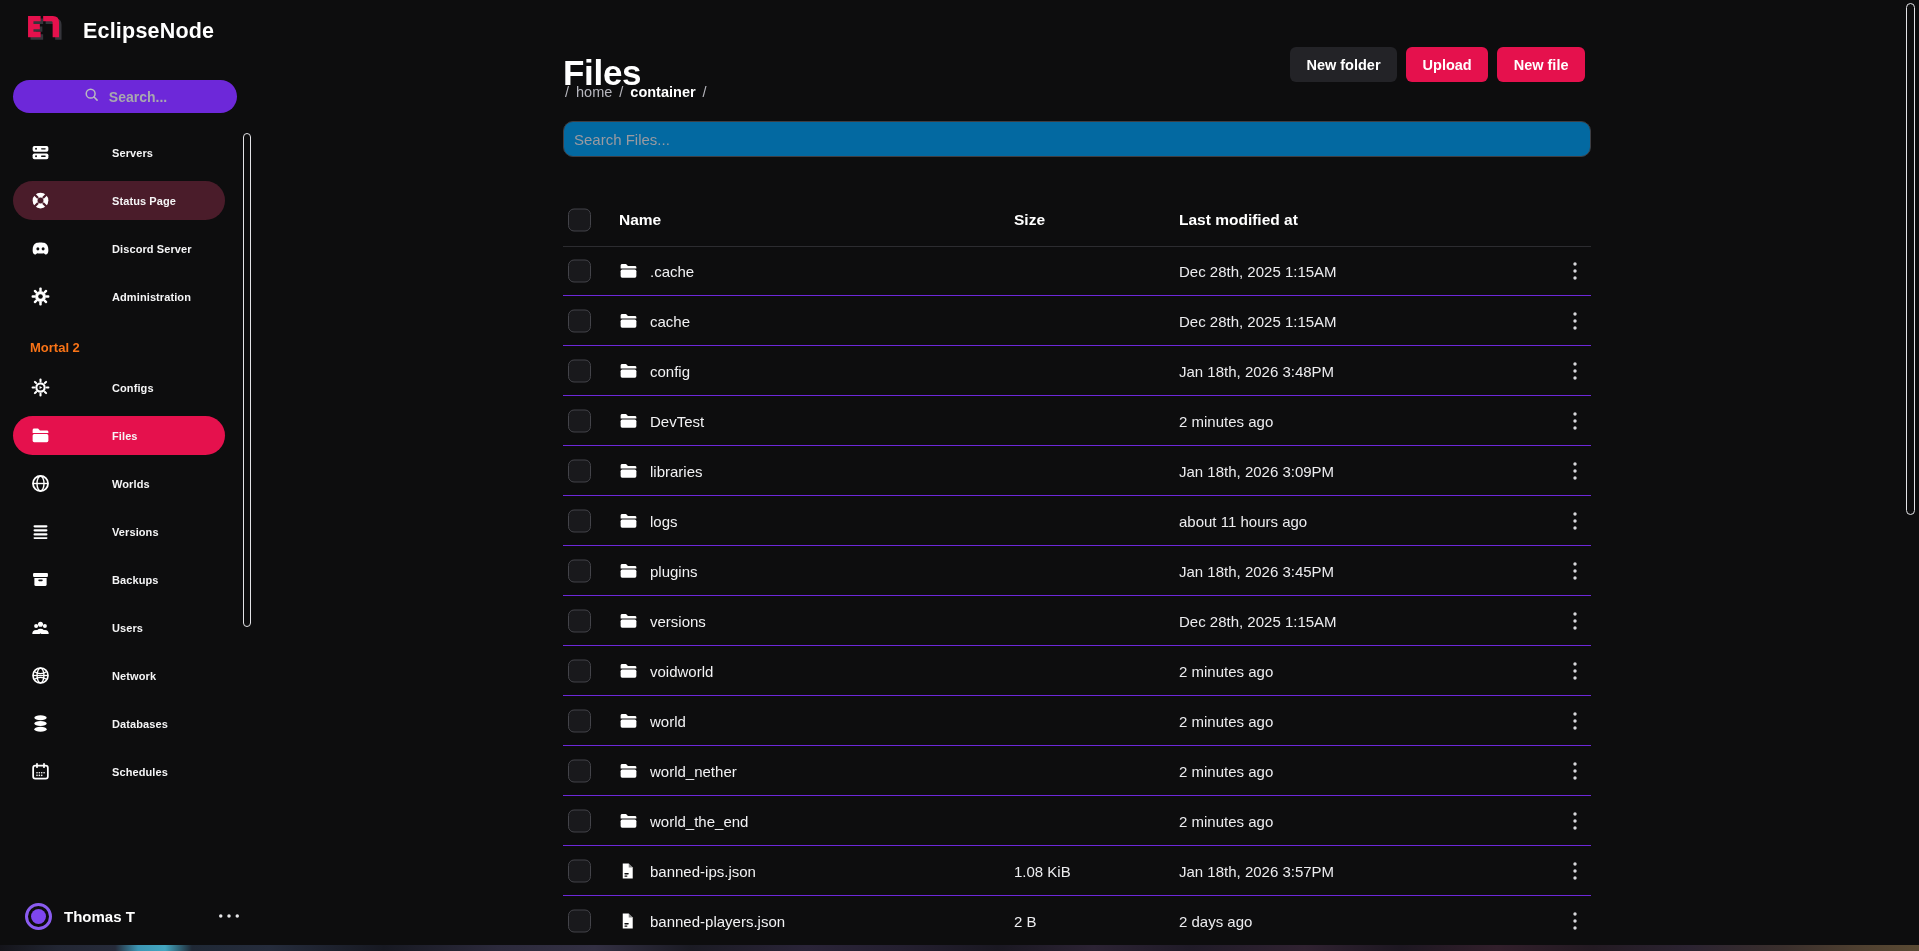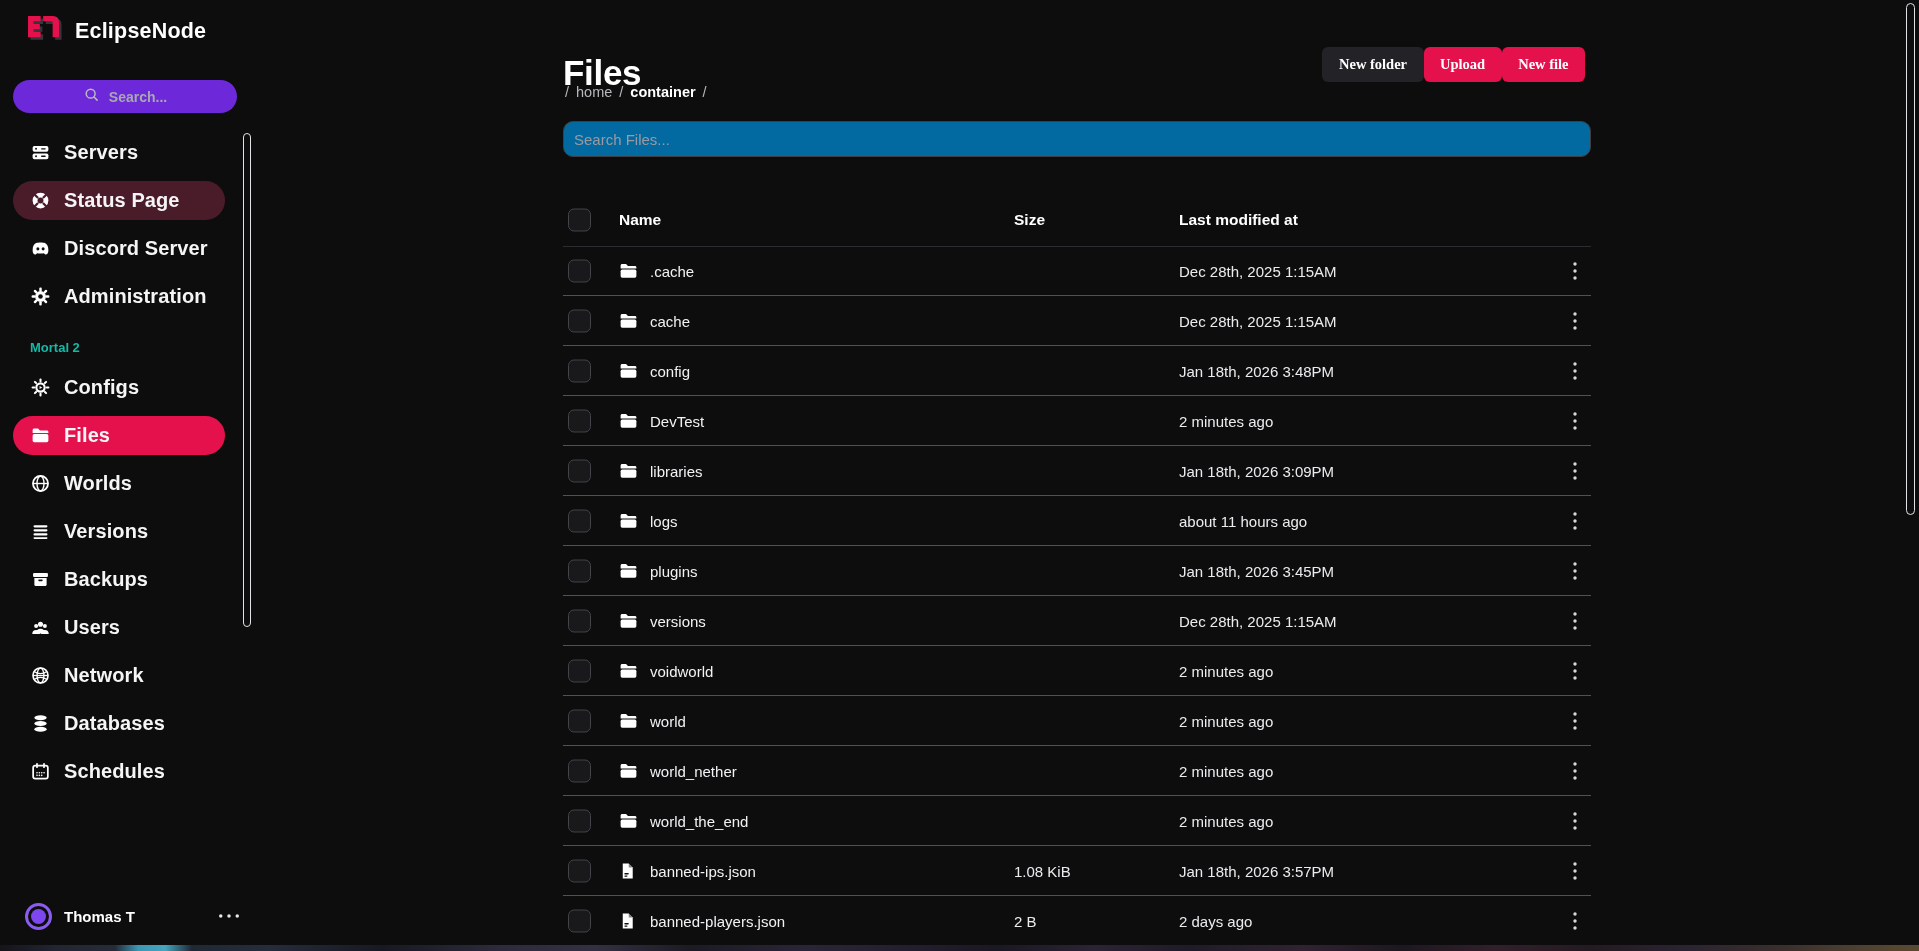--- a/index.html
+++ b/index.html
@@ -1,52 +1,52 @@
 <!DOCTYPE html>
 <html><head>
 <meta charset="utf-8">
 <style>
   html,body{margin:0;padding:0;background:#000;}
   .app{position:relative;width:1919px;height:951px;overflow:hidden;background:#0d0d0e;
        font-family:"Liberation Sans","DejaVu Sans",sans-serif;-webkit-font-smoothing:antialiased;}
 
   
   .sidebar{position:absolute;left:0;top:0;width:260px;height:100%;}
-  .logo{position:absolute;left:26px;top:14px;display:flex;align-items:center;gap:12px;}
+  .logo{position:absolute;left:26px;top:14px;display:flex;align-items:center;gap:20px;}
   .brand{font-size:21.5px;font-weight:800;color:#ffffff;letter-spacing:.2px;}
   .side-search{position:absolute;left:13px;top:80px;width:224px;height:33px;border-radius:17px;
        background:#6d28d9;display:flex;align-items:center;justify-content:center;gap:9px;cursor:text;}
   .side-search .txt{font-size:14px;color:#a8a8af;font-weight:600;}
   .nav{position:absolute;left:13px;}
   #nav-global{top:133px;} #nav-server{top:368px;}
   .nav-item{display:flex;align-items:center;gap:13px;height:39px;width:212px;border-radius:20px;
        padding:0 0 0 17px;box-sizing:border-box;margin-bottom:9px;cursor:pointer;}
   .nav-item .icon{display:flex;width:21px;justify-content:center;}
-  .nav-item .label{font-size:20px;font-weight:700;color:#f5f5f6;letter-spacing:.1px;white-space:nowrap;}
+  .nav-item .label{font-size:11px;font-weight:700;color:#f5f5f6;letter-spacing:.1px;white-space:nowrap;margin-left:48px;}
   .nav-item.active-maroon{background:#4a1c2a;}
   .nav-item.active-crimson{background:#e5114d;}
-  .section-label{position:absolute;left:30px;top:340px;font-size:13px;font-weight:600;color:#14b8a6;}
+  .section-label{position:absolute;left:30px;top:340px;font-size:13px;font-weight:600;color:#f97316;}
   .user{position:absolute;left:25px;top:903px;display:flex;align-items:center;gap:12px;}
   .avatar{width:27px;height:27px;border-radius:50%;border:3.5px solid #8a5cf0;box-sizing:border-box;
        background:#0d0d0e;position:relative;}
   .avatar::after{content:"";position:absolute;inset:3px;border-radius:50%;background:#7e46ee;}
   .uname{font-size:15px;font-weight:700;color:#ffffff;}
   .user-menu{position:absolute;left:218px;top:913px;cursor:pointer;display:flex;}
 
   
   .sb{position:absolute;border:1.5px solid #e2e2e6;border-radius:5px;background:transparent;box-sizing:border-box;}
   #sb-left{left:243px;top:133px;width:8px;height:494px;}
   #sb-right{left:1906px;top:3px;width:9px;height:512px;}
 
   
   .main{position:absolute;left:563px;top:0;width:1028px;height:100%;}
   .page-title{position:absolute;left:0;top:30px;font-size:35px;font-weight:800;color:#fff;letter-spacing:-.3px;}
   .breadcrumb{position:absolute;left:2px;top:84px;font-size:14.5px;color:#b6b6bd;display:flex;gap:7px;}
   .breadcrumb .current{color:#ffffff;font-weight:700;}
-  .actions{position:absolute;top:47px;right:6px;display:flex;font-family:Liberation Serif, serif;}
+  .actions{position:absolute;top:47px;right:6px;display:flex;gap:9px;}
   .btn{height:35px;padding:0 16.5px;border-radius:6px;font-size:14.5px;font-weight:700;color:#fff;
        display:flex;align-items:center;border:none;cursor:pointer;font-family:inherit;white-space:nowrap;}
   .btn.dark{background:#232327;}
   .btn.accent{background:#e5114d;}
   .files-search{position:absolute;left:0;top:121px;width:1028px;height:36px;box-sizing:border-box;
        background:#0369a1;border:1px solid #3e3e43;border-radius:10px;color:#e5e5e8;font-size:15px;
        padding:0 10px;font-family:inherit;outline:none;}
   .files-search::placeholder{color:#9a9aa1;}
 
   .thead{position:absolute;left:0;top:193px;width:1028px;height:53px;border-bottom:1px solid #2c2c30;}

